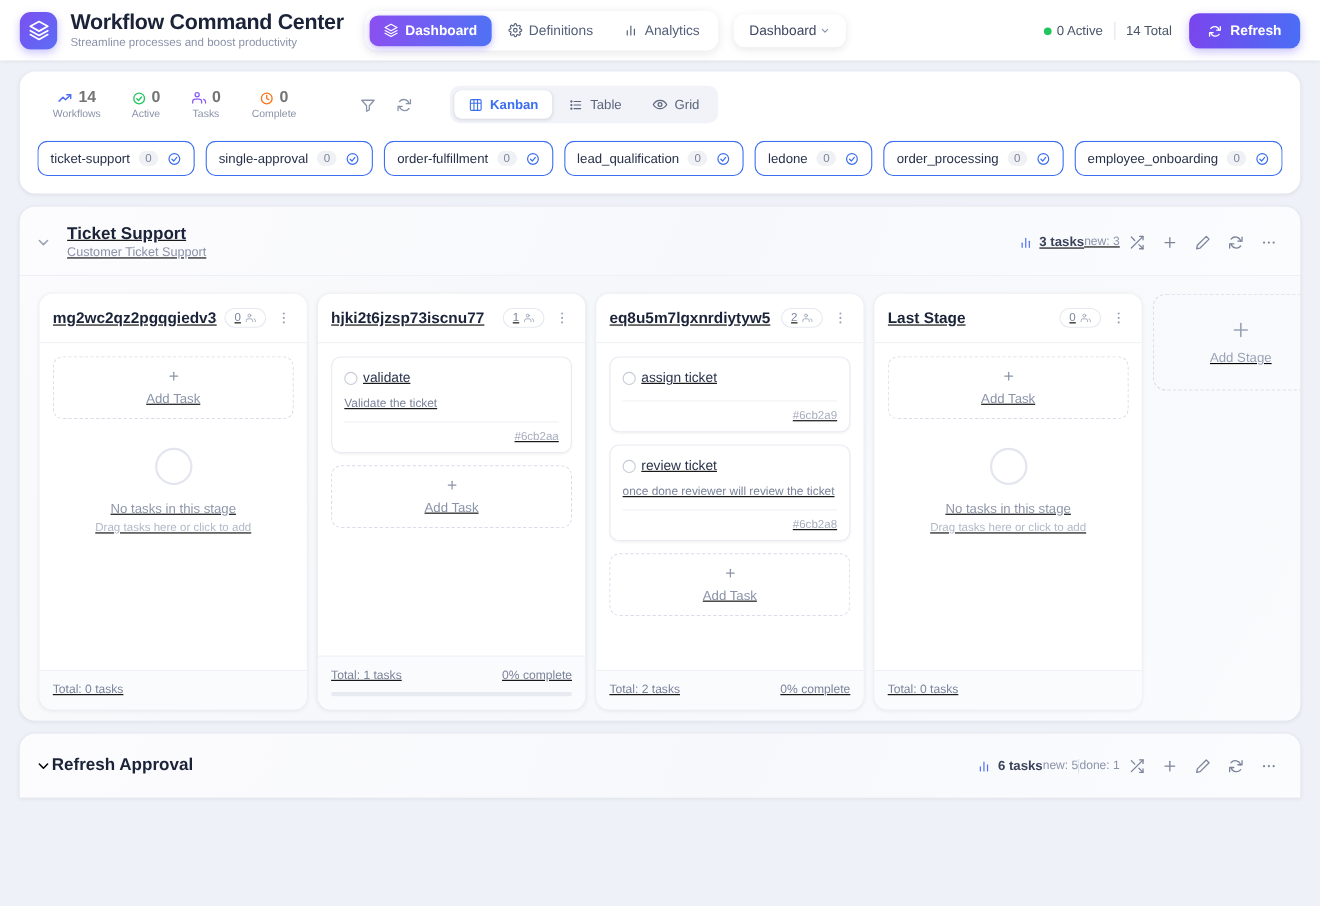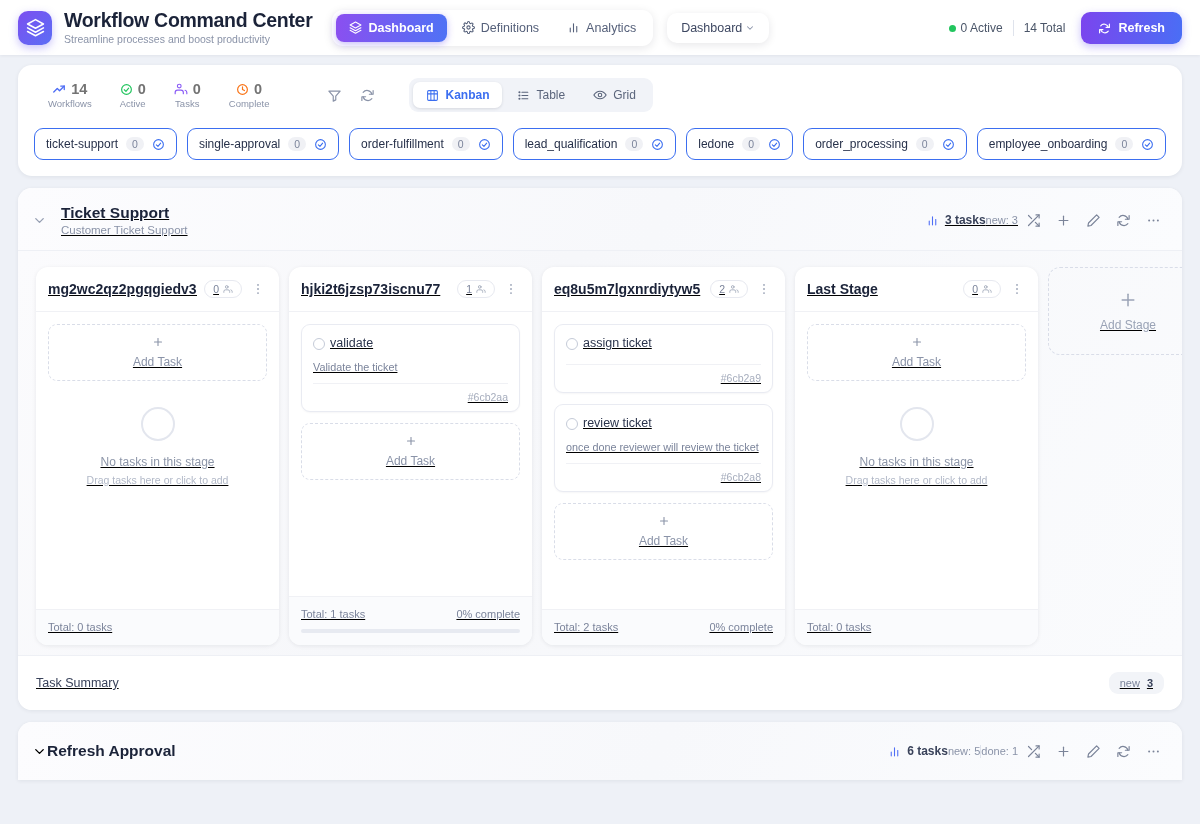--- a/index.html
+++ b/index.html
@@ -828,27 +828,20 @@
         <span>
             <svg width="20" height="20" viewBox="0 0 24 24" fill="none" stroke="currentColor" stroke-width="1.8" stroke-linecap="round">
               <line x1="12" y1="5" x2="12" y2="19"></line>
               <line x1="5" y1="12" x2="19" y2="12"></line>
             </svg>
           </span>
         <span>Add Stage</span>
       </div>
     </div>
 
-    <div class="task-summary">
-      <span class="ts-label">Task Summary</span>
-      <span class="ts-badge">
-        <span>new</span>
-        <b>3</b>
-      </span>
-    </div>
   </div>
 
   <div class="wf-section2">
     <div class="wf-head2">
       <span class="chev">
         <svg width="15" height="15" viewBox="0 0 24 24" fill="none" stroke="currentColor" stroke-width="2.2" stroke-linecap="round" stroke-linejoin="round">
             <polyline points="6 9 12 15 18 9"></polyline>
           </svg>
       </span>
       <div class="wf-title2">Refresh Approval</div>

